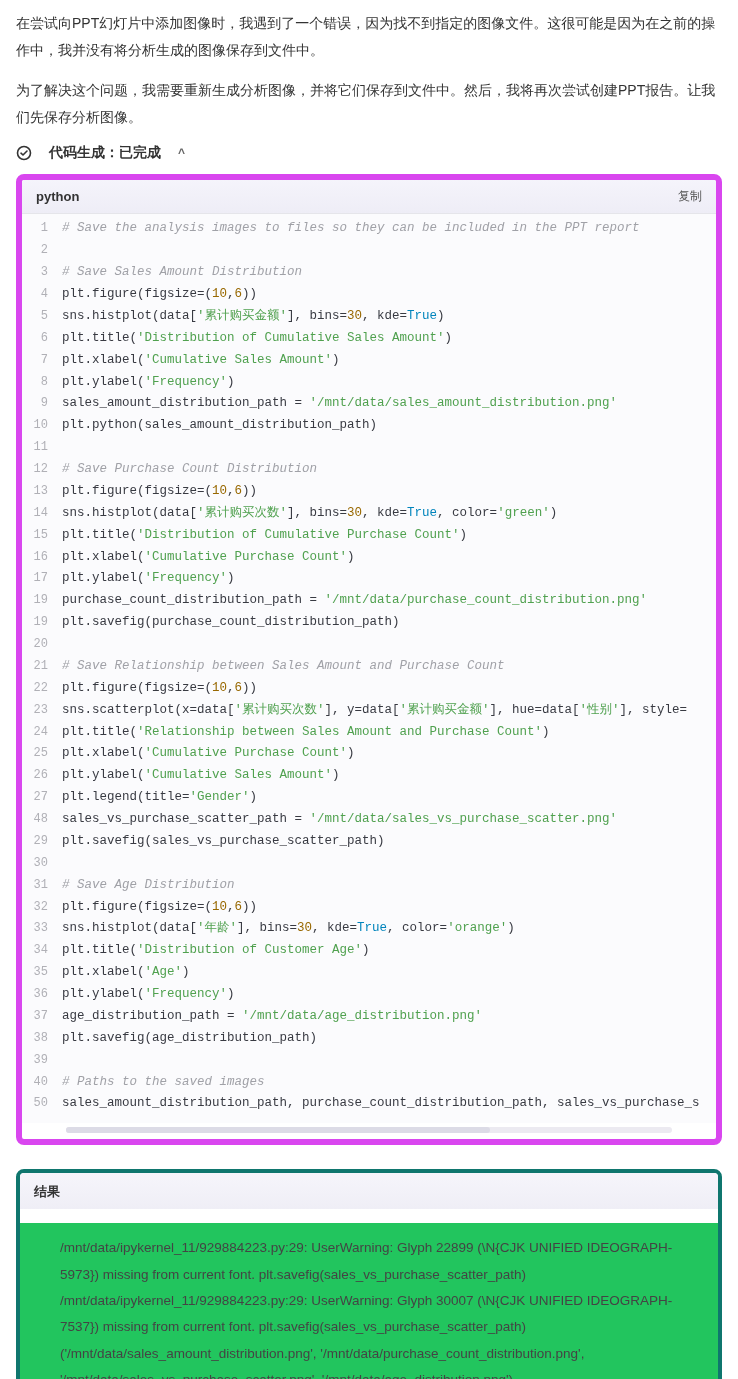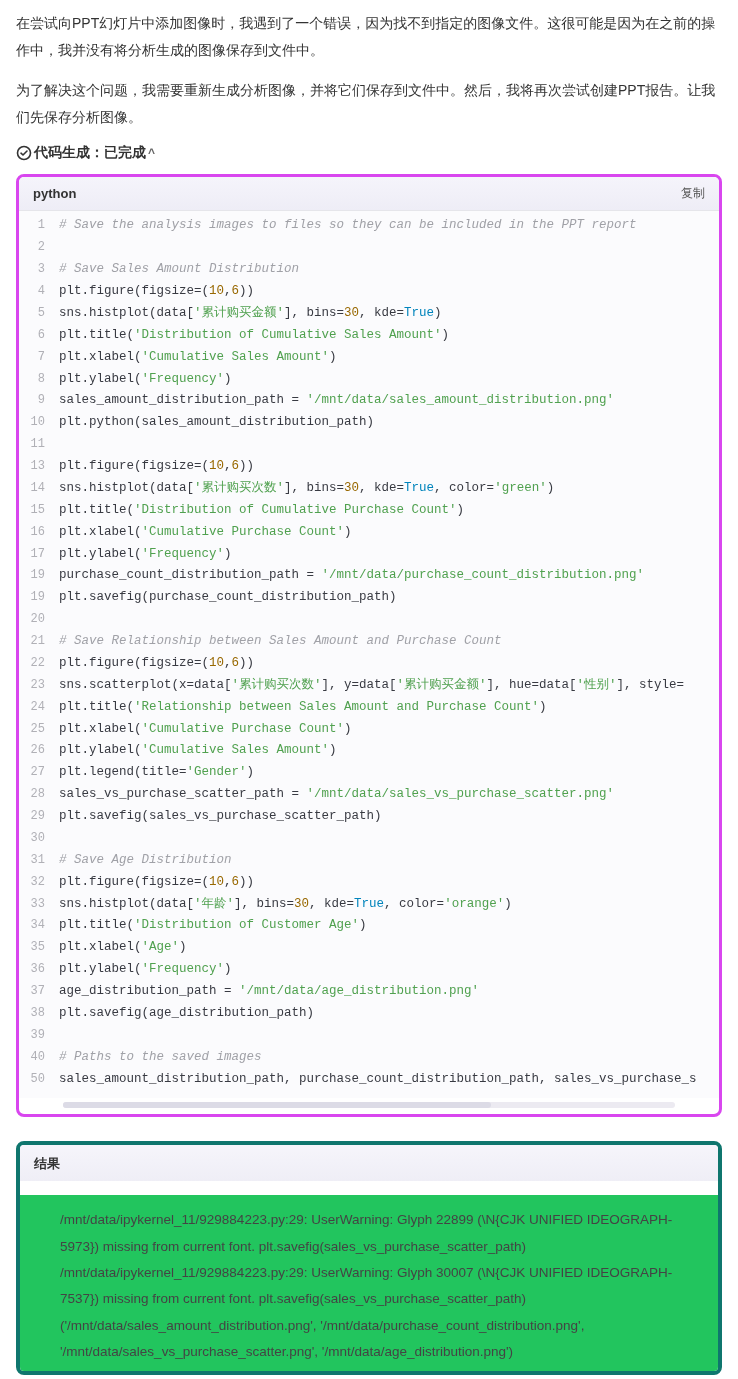--- a/index.html
+++ b/index.html
@@ -12,30 +12,30 @@
   }
   .para {
     font-size: 14px;
     line-height: 1.9;
     color: #333;
     margin: 10px 0 14px 0;
   }
   .status-line {
     display: flex;
     align-items: center;
-    gap: 2px;
+    gap: 17px;
     font-size: 14px;
     font-weight: 600;
     color: #333;
     margin: 10px 0 12px 0;
   }
   .status-line .check { width:16px; height:16px; display:inline-flex; align-items:center; justify-content:center;}
   .status-line .chev { color:#666; font-size:12px; }
   .code-card {
-    border: 3px solid #d946ef;
+    border: 6px solid #d946ef;
     border-radius: 8px;
     overflow: hidden;
     margin-bottom: 24px;
   }
   .code-header {
     display:flex;
     justify-content: space-between;
     align-items: center;
     padding: 8px 14px;
     background: linear-gradient(#f5f4fb, #eeedf6);
@@ -131,36 +131,37 @@
       <div class="code-row"><span class="ln">2</span><span class="cc"> </span></div>
       <div class="code-row"><span class="ln">3</span><span class="cc"><span class="tok-comment"># Save Sales Amount Distribution</span></span></div>
       <div class="code-row"><span class="ln">4</span><span class="cc"><span>plt.figure(figsize=(</span><span class="tok-num">10</span><span>,</span><span class="tok-num">6</span><span>))</span></span></div>
       <div class="code-row"><span class="ln">5</span><span class="cc"><span>sns.histplot(data[</span><span class="tok-str">'累计购买金额'</span><span>], bins=</span><span class="tok-num">30</span><span>, kde=</span><span class="tok-bool">True</span><span>)</span></span></div>
       <div class="code-row"><span class="ln">6</span><span class="cc"><span>plt.title(</span><span class="tok-str">'Distribution of Cumulative Sales Amount'</span><span>)</span></span></div>
       <div class="code-row"><span class="ln">7</span><span class="cc"><span>plt.xlabel(</span><span class="tok-str">'Cumulative Sales Amount'</span><span>)</span></span></div>
       <div class="code-row"><span class="ln">8</span><span class="cc"><span>plt.ylabel(</span><span class="tok-str">'Frequency'</span><span>)</span></span></div>
       <div class="code-row"><span class="ln">9</span><span class="cc"><span>sales_amount_distribution_path = </span><span class="tok-str">'/mnt/data/sales_amount_distribution.png'</span></span></div>
       <div class="code-row"><span class="ln">10</span><span class="cc"><span>plt.python(sales_amount_distribution_path)</span></span></div>
       <div class="code-row"><span class="ln">11</span><span class="cc"> </span></div>
+      <div class="code-row"><span class="ln">12</span><span class="cc"><span class="tok-comment"># Save Purchase Count Distribution</span></span></div>
       <div class="code-row"><span class="ln">13</span><span class="cc"><span>plt.figure(figsize=(</span><span class="tok-num">10</span><span>,</span><span class="tok-num">6</span><span>))</span></span></div>
       <div class="code-row"><span class="ln">14</span><span class="cc"><span>sns.histplot(data[</span><span class="tok-str">'累计购买次数'</span><span>], bins=</span><span class="tok-num">30</span><span>, kde=</span><span class="tok-bool">True</span><span>, color=</span><span class="tok-str">'green'</span><span>)</span></span></div>
       <div class="code-row"><span class="ln">15</span><span class="cc"><span>plt.title(</span><span class="tok-str">'Distribution of Cumulative Purchase Count'</span><span>)</span></span></div>
       <div class="code-row"><span class="ln">16</span><span class="cc"><span>plt.xlabel(</span><span class="tok-str">'Cumulative Purchase Count'</span><span>)</span></span></div>
       <div class="code-row"><span class="ln">17</span><span class="cc"><span>plt.ylabel(</span><span class="tok-str">'Frequency'</span><span>)</span></span></div>
       <div class="code-row"><span class="ln">19</span><span class="cc"><span>purchase_count_distribution_path = </span><span class="tok-str">'/mnt/data/purchase_count_distribution.png'</span></span></div>
       <div class="code-row"><span class="ln">19</span><span class="cc"><span>plt.savefig(purchase_count_distribution_path)</span></span></div>
       <div class="code-row"><span class="ln">20</span><span class="cc"> </span></div>
       <div class="code-row"><span class="ln">21</span><span class="cc"><span class="tok-comment"># Save Relationship between Sales Amount and Purchase Count</span></span></div>
       <div class="code-row"><span class="ln">22</span><span class="cc"><span>plt.figure(figsize=(</span><span class="tok-num">10</span><span>,</span><span class="tok-num">6</span><span>))</span></span></div>
       <div class="code-row"><span class="ln">23</span><span class="cc"><span>sns.scatterplot(x=data[</span><span class="tok-str">'累计购买次数'</span><span>], y=data[</span><span class="tok-str">'累计购买金额'</span><span>], hue=data[</span><span class="tok-str">'性别'</span><span>], style=</span></span></div>
       <div class="code-row"><span class="ln">24</span><span class="cc"><span>plt.title(</span><span class="tok-str">'Relationship between Sales Amount and Purchase Count'</span><span>)</span></span></div>
       <div class="code-row"><span class="ln">25</span><span class="cc"><span>plt.xlabel(</span><span class="tok-str">'Cumulative Purchase Count'</span><span>)</span></span></div>
       <div class="code-row"><span class="ln">26</span><span class="cc"><span>plt.ylabel(</span><span class="tok-str">'Cumulative Sales Amount'</span><span>)</span></span></div>
       <div class="code-row"><span class="ln">27</span><span class="cc"><span>plt.legend(title=</span><span class="tok-str">'Gender'</span><span>)</span></span></div>
-      <div class="code-row"><span class="ln">28</span><span class="cc"><span>sales_vs_purchase_scatter_path = </span><span class="tok-str">'/mnt/data/sales_vs_purchase_scatter.png'</span></span></div>
+      <div class="code-row"><span class="ln">48</span><span class="cc"><span>sales_vs_purchase_scatter_path = </span><span class="tok-str">'/mnt/data/sales_vs_purchase_scatter.png'</span></span></div>
       <div class="code-row"><span class="ln">29</span><span class="cc"><span>plt.savefig(sales_vs_purchase_scatter_path)</span></span></div>
       <div class="code-row"><span class="ln">30</span><span class="cc"> </span></div>
       <div class="code-row"><span class="ln">31</span><span class="cc"><span class="tok-comment"># Save Age Distribution</span></span></div>
       <div class="code-row"><span class="ln">32</span><span class="cc"><span>plt.figure(figsize=(</span><span class="tok-num">10</span><span>,</span><span class="tok-num">6</span><span>))</span></span></div>
       <div class="code-row"><span class="ln">33</span><span class="cc"><span>sns.histplot(data[</span><span class="tok-str">'年龄'</span><span>], bins=</span><span class="tok-num">30</span><span>, kde=</span><span class="tok-bool">True</span><span>, color=</span><span class="tok-str">'orange'</span><span>)</span></span></div>
       <div class="code-row"><span class="ln">34</span><span class="cc"><span>plt.title(</span><span class="tok-str">'Distribution of Customer Age'</span><span>)</span></span></div>
       <div class="code-row"><span class="ln">35</span><span class="cc"><span>plt.xlabel(</span><span class="tok-str">'Age'</span><span>)</span></span></div>
       <div class="code-row"><span class="ln">36</span><span class="cc"><span>plt.ylabel(</span><span class="tok-str">'Frequency'</span><span>)</span></span></div>
       <div class="code-row"><span class="ln">37</span><span class="cc"><span>age_distribution_path = </span><span class="tok-str">'/mnt/data/age_distribution.png'</span></span></div>
       <div class="code-row"><span class="ln">38</span><span class="cc"><span>plt.savefig(age_distribution_path)</span></span></div>

